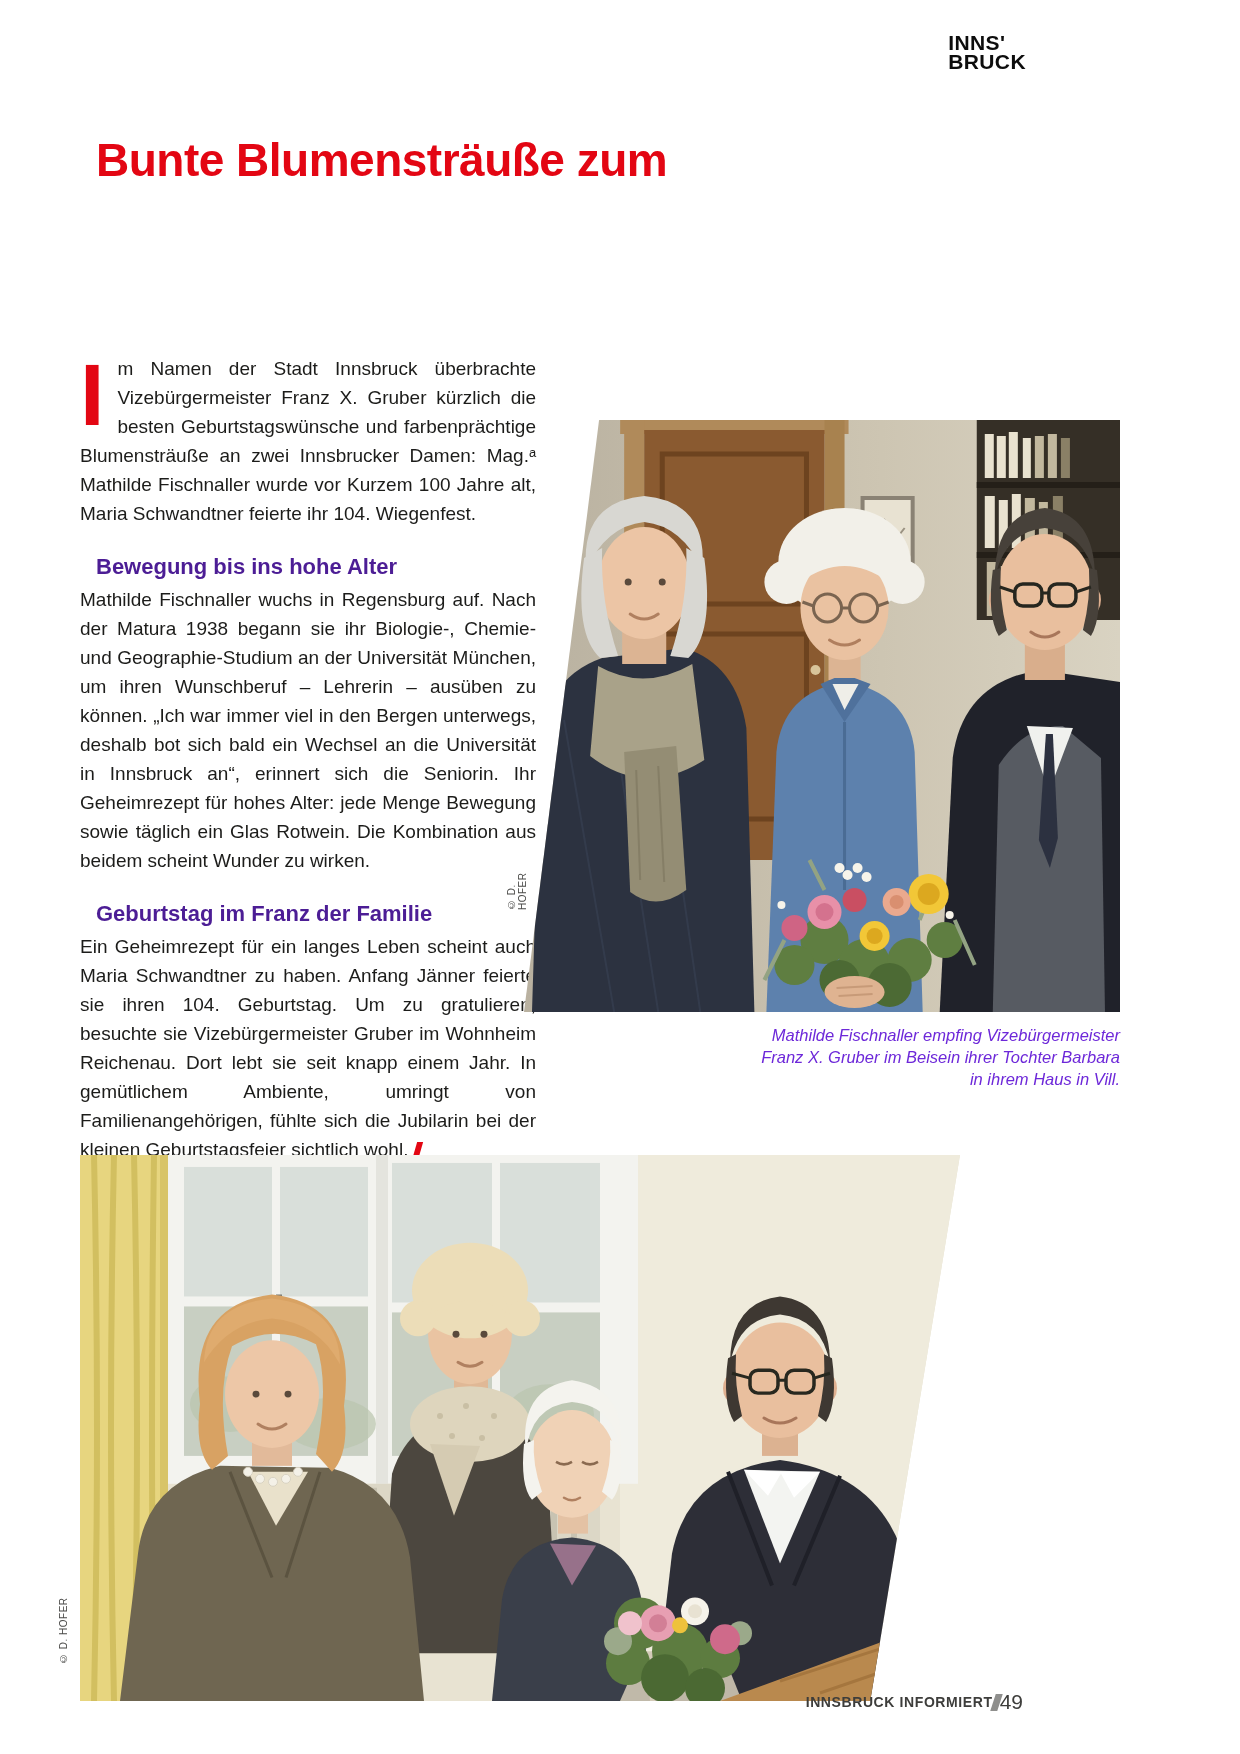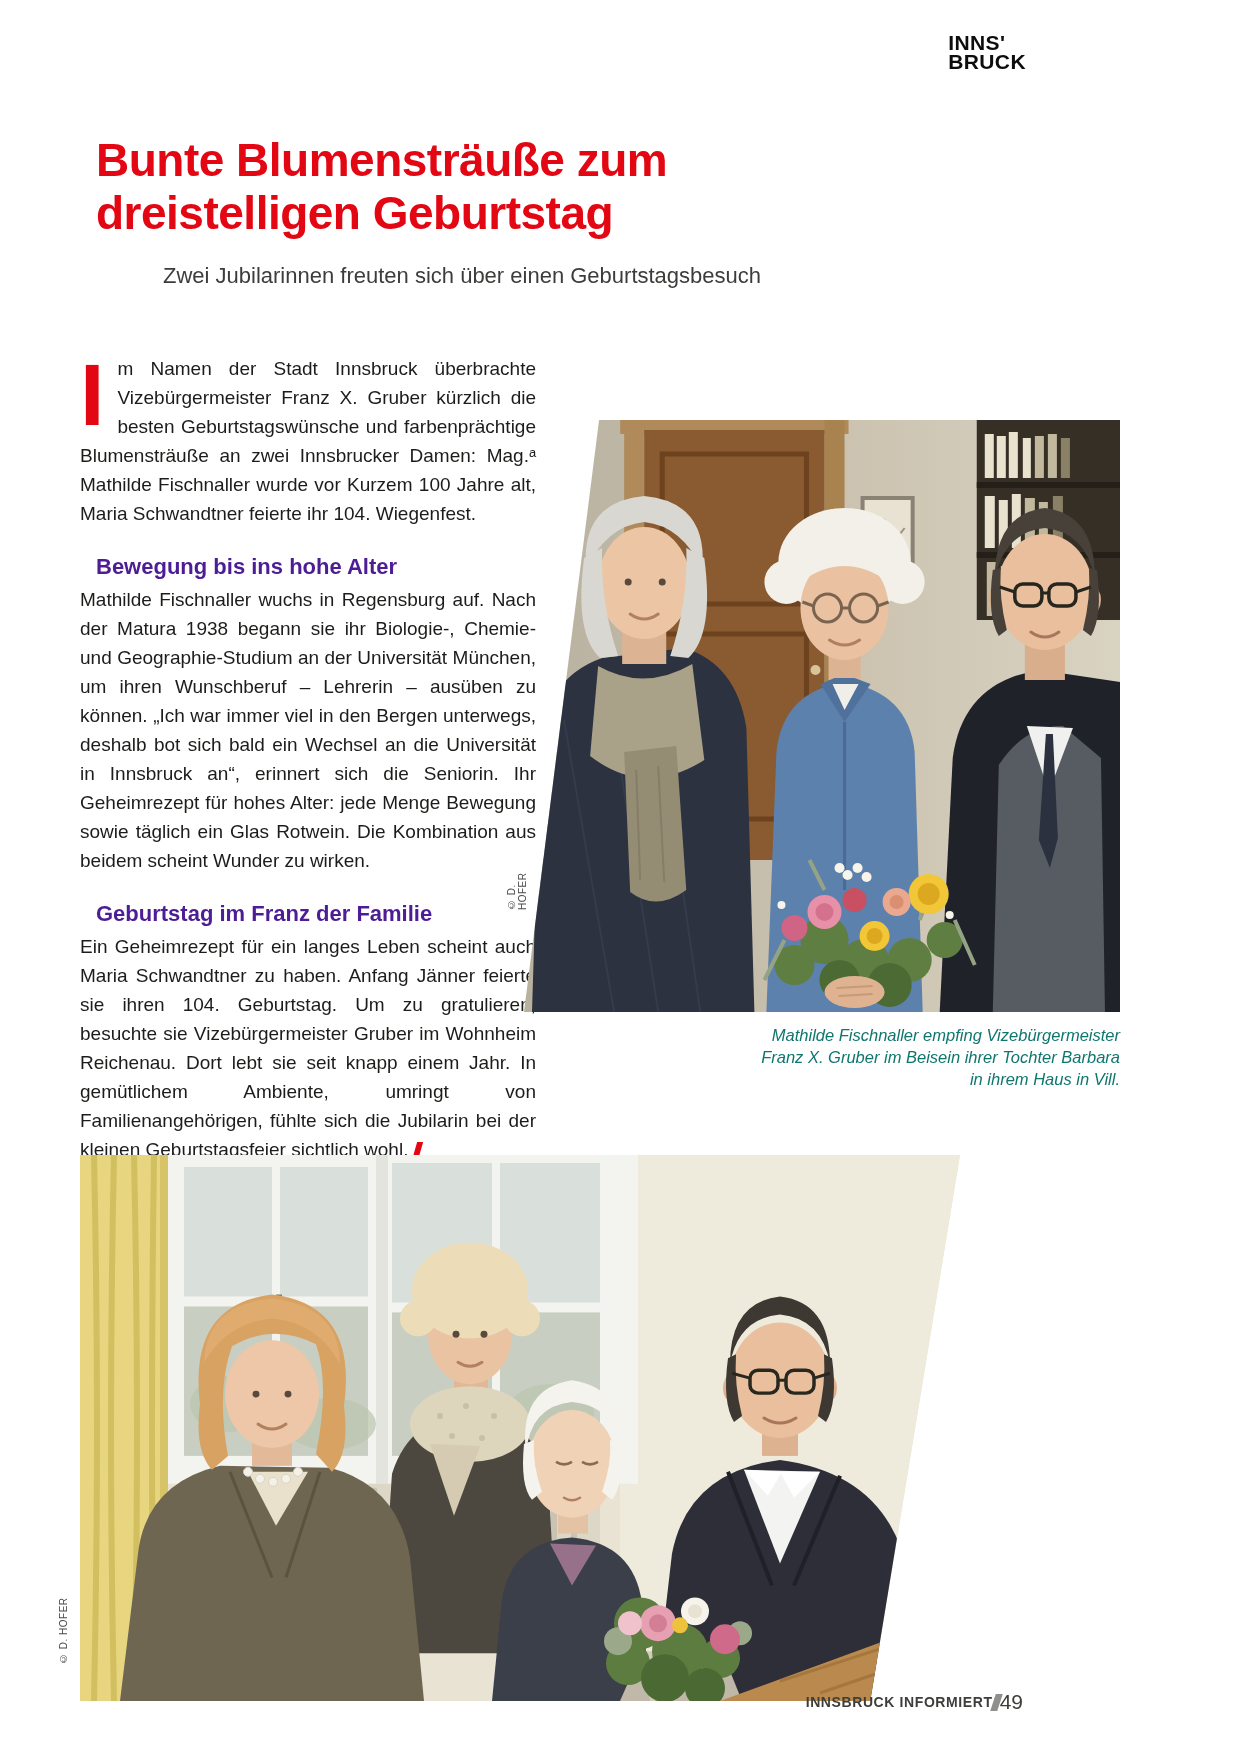--- a/index.html
+++ b/index.html
@@ -29,21 +29,21 @@
           clip-path:polygon(12.6% 0,100% 0,100% 100%,0 100%);}
   .photo2{position:absolute;left:80px;top:1155px;width:880px;height:546px;
           clip-path:polygon(0 0,100% 0,89.8% 100%,0 100%);}
   .photo1 svg,.photo2 svg{width:100%;height:100%;display:block;}
 
   .credit{position:absolute;font-size:10px;color:#4a4a48;letter-spacing:.5px;
           writing-mode:vertical-rl;transform:rotate(180deg);}
   .credit1{left:506px;top:846px;height:64px;}
   .credit2{left:58px;top:1594px;height:70px;}
 
-  .caption{font-style:italic;font-size:16.5px;color:#0f766e;}
+  .caption{font-style:italic;font-size:16.5px;color:#6d28d9;}
   .caption1{position:absolute;left:760px;top:1024px;width:360px;text-align:right;line-height:22px;}
   .caption2{position:absolute;left:975px;top:1236px;width:212px;text-align:left;line-height:24.5px;}
 
   
   .footer{position:absolute;top:1690px;right:98px;display:flex;align-items:center;gap:0;}
   .footer-mag{font-size:14px;font-weight:700;letter-spacing:.6px;color:#3d3d3b;}
   .footer-slash{width:7px;height:17px;background:#8f8f8d;transform:skewX(-18deg);}
   .footer-num{font-size:21px;color:#3d3d3b;}
 </style>
 </head>
@@ -51,23 +51,21 @@
 
 <div id="page">
 
   <div class="logo">
     <div>INNS'</div>
     <div>BRUCK</div>
   </div>
 
   <h1 class="headline" style="margin:16px;">
     <span style="display:block">Bunte Blumensträuße zum</span>
-    <span style="display:block">dreistelligen Geburtstag</span>
   </h1>
-  <div class="subtitle">Zwei Jubilarinnen freuten sich über einen Geburtstagsbesuch</div>
 
   <div class="column">
     <p class="body-p">
       <span class="dropcap">I</span><span>m Namen der Stadt Innsbruck überbrachte Vizebürgermeister Franz X. Gruber kürzlich die besten Geburtstagswünsche und farbenprächtige Blumensträuße an zwei Innsbrucker Damen: Mag.ᵃ Mathilde Fischnaller wurde vor Kurzem 100 Jahre alt, Maria Schwandtner feierte ihr 104. Wiegenfest.</span>
     </p>
     <h3 class="sec-head">Bewegung bis ins hohe Alter</h3>
     <p class="body-p">Mathilde Fischnaller wuchs in Regensburg auf. Nach der Matura 1938 begann sie ihr Biologie-, Chemie- und Geographie-Studium an der Universität München, um ihren Wunschberuf – Lehrerin – ausüben zu können. „Ich war immer viel in den Bergen unterwegs, deshalb bot sich bald ein Wechsel an die Universität in Innsbruck an“, erinnert sich die Seniorin. Ihr Geheimrezept für hohes Alter: jede Menge Bewegung sowie täglich ein Glas Rotwein. Die Kombination aus beidem scheint Wunder zu wirken.</p>
     <h3 class="sec-head">Geburtstag im Franz der Familie</h3>
     <p class="body-p">
       <span>Ein Geheimrezept für ein langes Leben scheint auch Maria Schwandtner zu haben. Anfang Jänner feierte sie ihren 104. Geburtstag. Um zu gratulieren, besuchte sie Vizebürgermeister Gruber im Wohnheim Reichenau. Dort lebt sie seit knapp einem Jahr. In gemütlichem Ambiente, umringt von Familienangehörigen, fühlte sich die Jubilarin bei der kleinen Geburtstagsfeier sichtlich wohl.</span><span class="endmark"></span>

